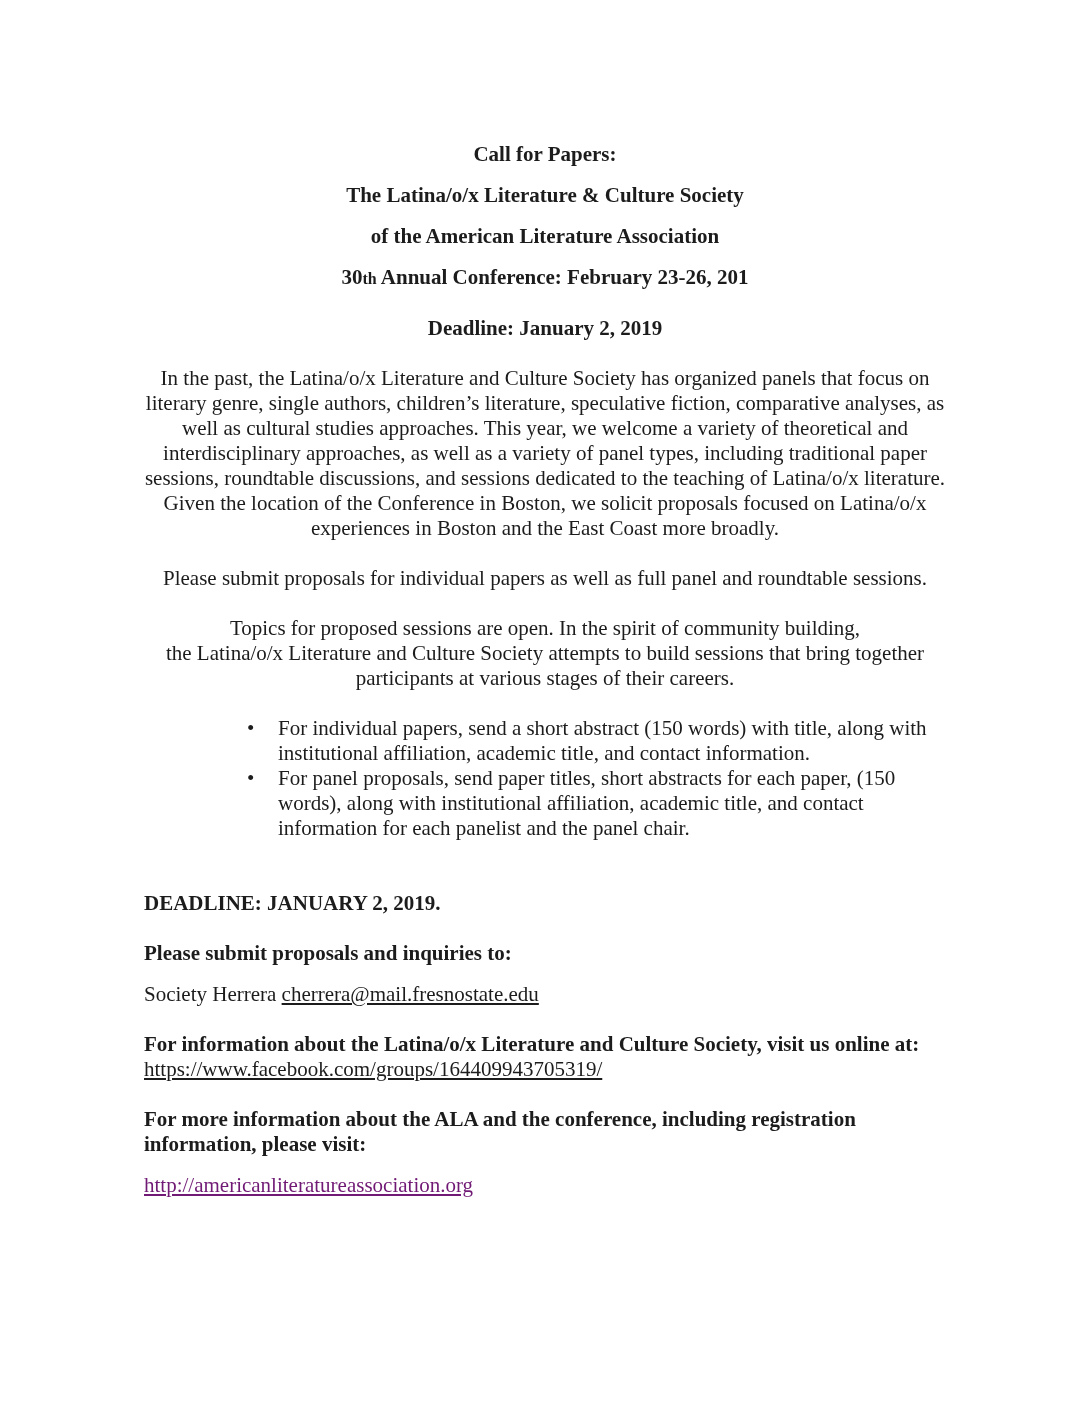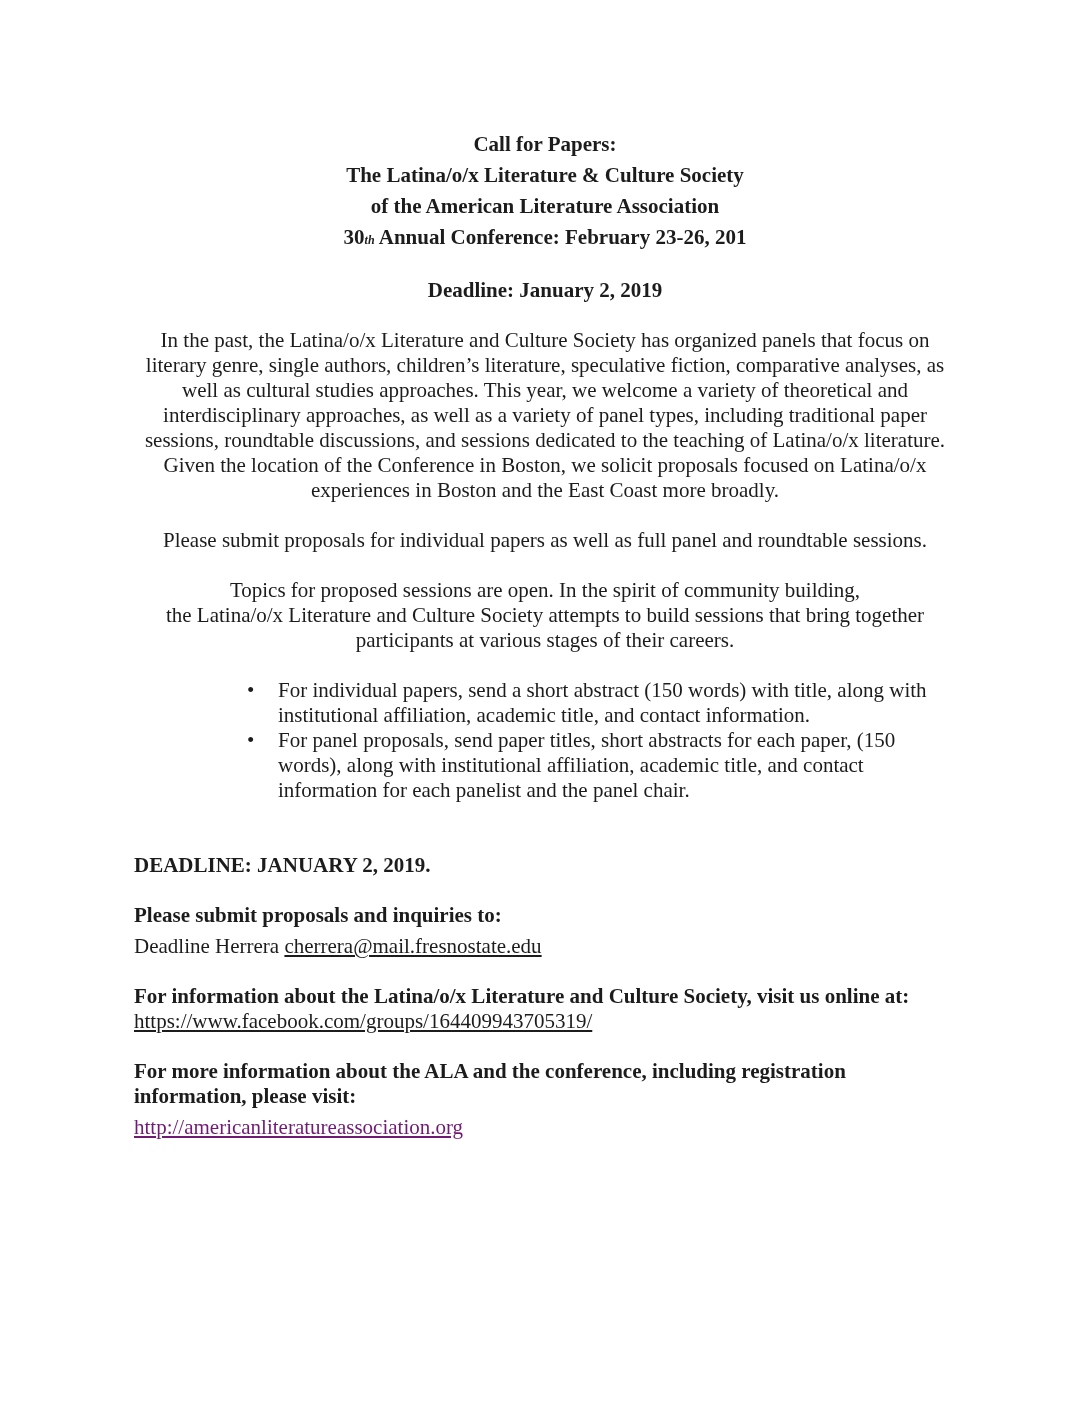--- a/index.html
+++ b/index.html
@@ -15,28 +15,27 @@
     background: #ffffff;
     overflow: hidden;
     font-family: "Liberation Serif", "DejaVu Serif", serif;
     font-size: 21px;
     line-height: 25px;
     color: #1c1c1c;
   }
   .content {
     padding: 126px 126px 0 128px;
   }
-  p { margin: 6px; }
+  p { margin: 16px; }
   .center { text-align: center; }
   .bold { font-weight: bold; }
   .header-block p { font-weight: bold; }
   .ordinal {
-    font-size: 12px;
+    font-size: 16px;
     font-weight: bold;
-    font-style: italic;
   }
   .deadline-line { margin-top: 25px; font-weight: bold; }
   .para { margin-top: 25px; text-align: center; }
   ul.bullets {
     margin: 25px 0 0 0;
     padding: 0 0 0 150px;
     list-style: none;
     font-family: Liberation Serif, serif;
   }
   ul.bullets li {
@@ -85,21 +84,21 @@
 
     <ul class="bullets">
       <li>For individual papers, send a short abstract (150 words) with title, along with institutional affiliation, academic title, and contact information.</li>
       <li>For panel proposals, send paper titles, short abstracts for each paper, (150 words), along with institutional affiliation, academic title, and contact information for each panelist and the panel chair.</li>
     </ul>
 
     <p class="deadline-caps">DEADLINE: JANUARY 2, 2019.</p>
 
     <div class="block">
       <p class="bold">Please submit proposals and inquiries to:</p>
-      <p><span>Deadline Herrera </span><a class="doc-link">cherrera@mail.fresnostate.edu</a></p>
+      <p><span>Society Herrera </span><a class="doc-link">cherrera@mail.fresnostate.edu</a></p>
     </div>
 
     <p class="block"><span class="bold">For information about the Latina/o/x Literature and Culture Society, visit us online at: </span><a class="doc-link">https://www.facebook.com/groups/164409943705319/</a></p>
 
     <div class="block">
       <p class="bold">For more information about the ALA and the conference, including registration information, please visit:</p>
       <p><a class="doc-link-blue">http://americanliteratureassociation.org</a></p>
     </div>
 
   </div>

